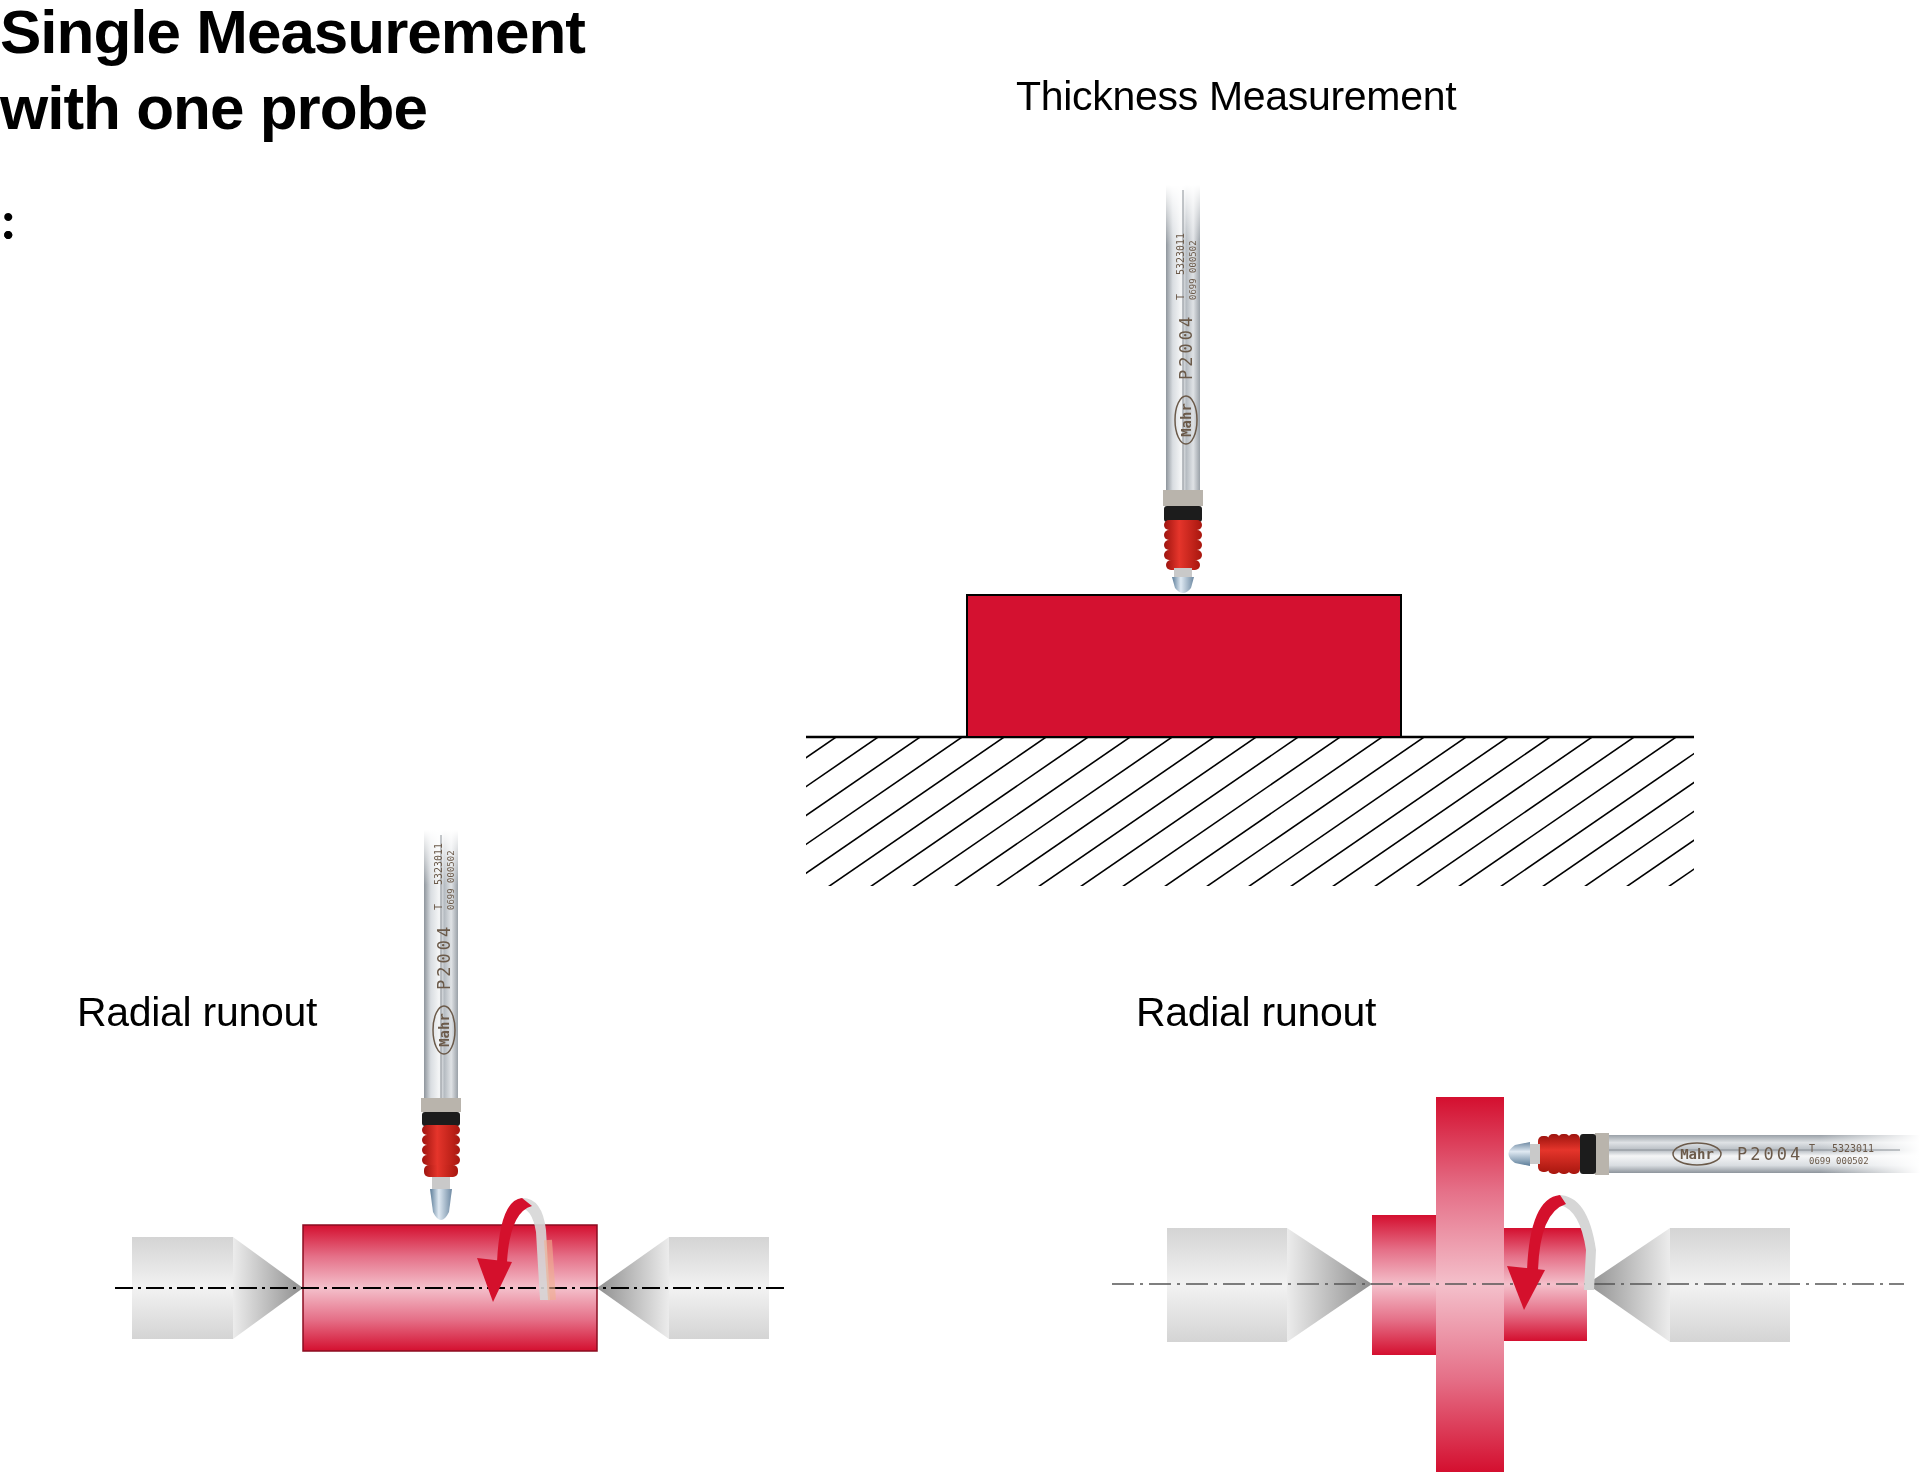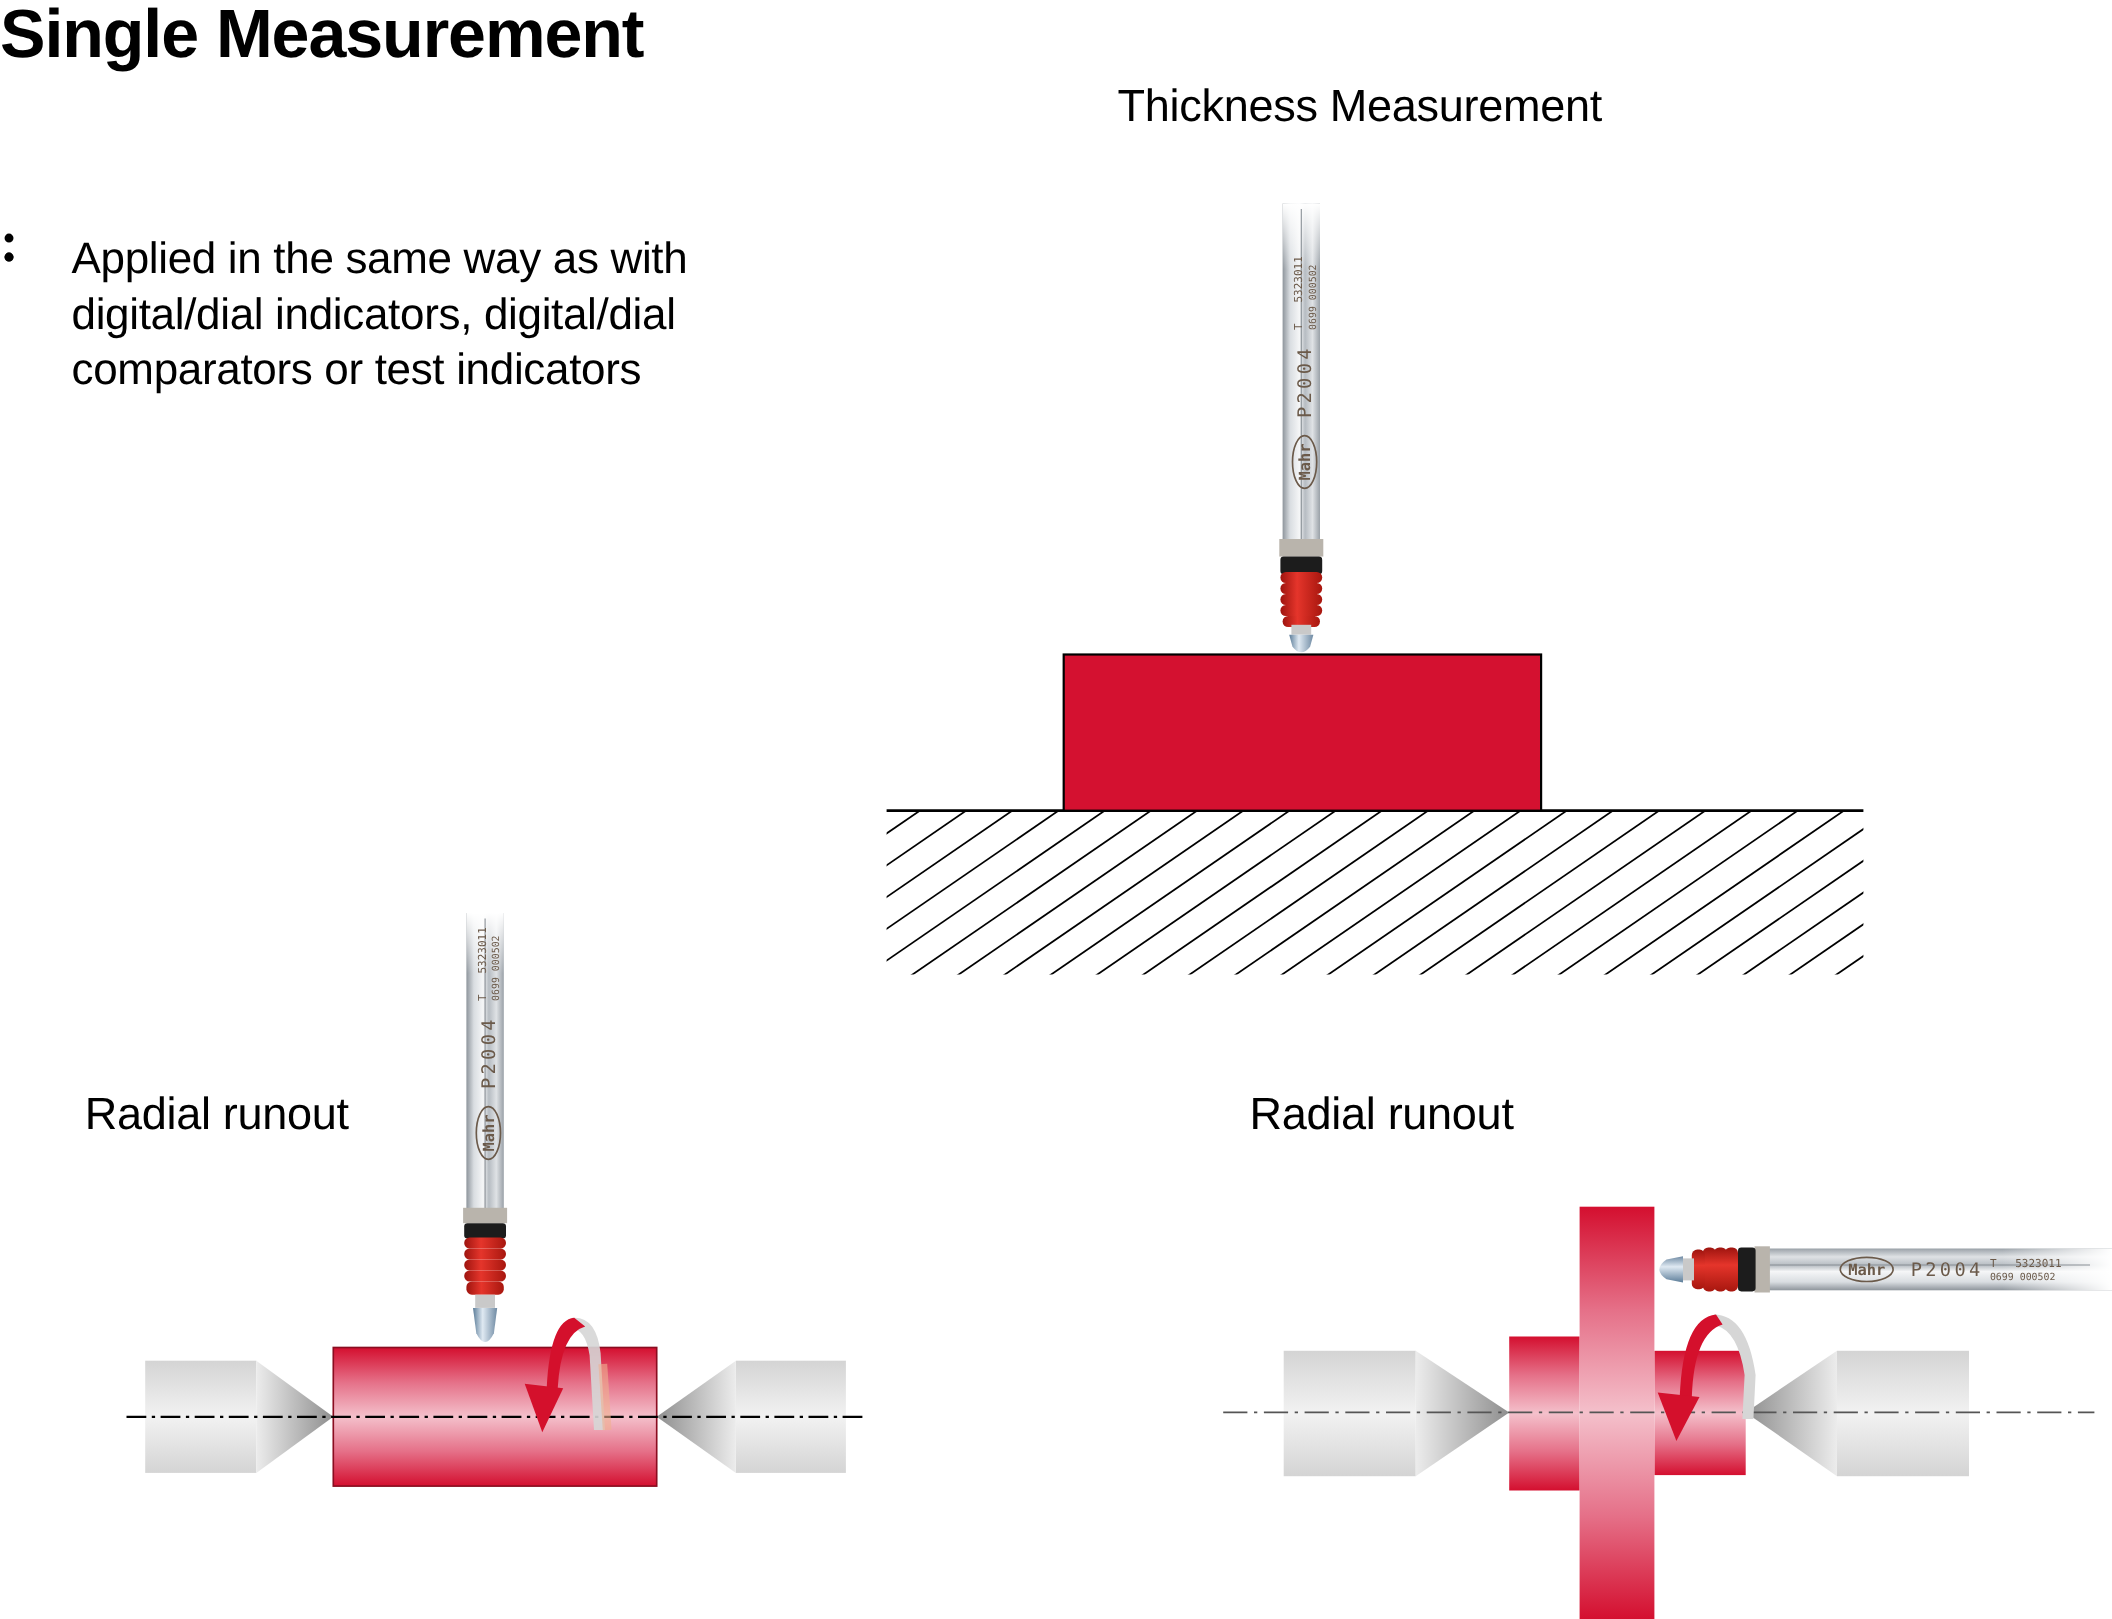--- a/index.html
+++ b/index.html
@@ -13,32 +13,32 @@
   .bullets li .dot { position:absolute; left:3px; top:0; font-size:30px; }
   .label { position:absolute; font-size:41px; line-height:48px; white-space:nowrap; letter-spacing:-0.3px; }
   svg.diagram { position:absolute; left:0; top:0; }
   .probe-text { font-family:"DejaVu Sans Mono", monospace; fill:#6b5a4a; }
 </style>
 </head>
 <body>
 
 <h1 class="title">
   <span>Single Measurement</span>
+  <span>with one probe</span>
 </h1>
 
 <ul class="bullets">
   <li>
     <span class="dot">•</span>
   </li>
   <li>
     <span class="dot">•</span>
   </li>
   <li>
     <span class="dot">•</span>
-    <span>Applied in the same way as with digital/dial indicators, digital/dial comparators or test indicators</span>
   </li>
 </ul>
 
 <div class="label" style="left:1016px; top:72px;">Thickness Measurement</div>
 <div class="label" style="left:77px; top:988px;">Radial runout</div>
 <div class="label" style="left:1136px; top:988px;">Radial runout</div>
 
 <svg class="diagram" width="1920" height="1472" viewBox="0 0 1920 1472">
   <defs>
 

